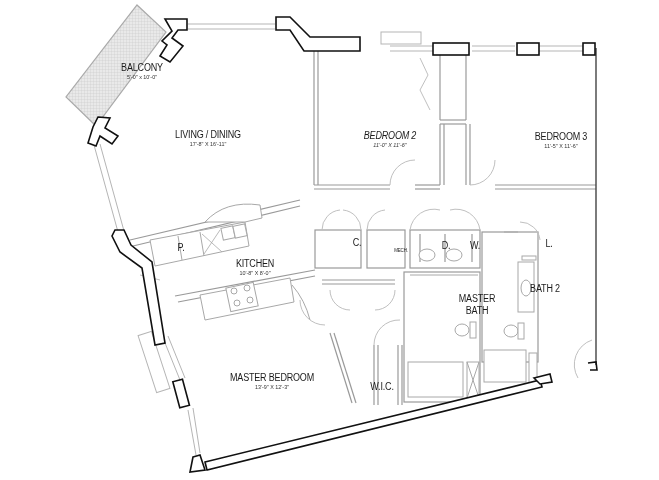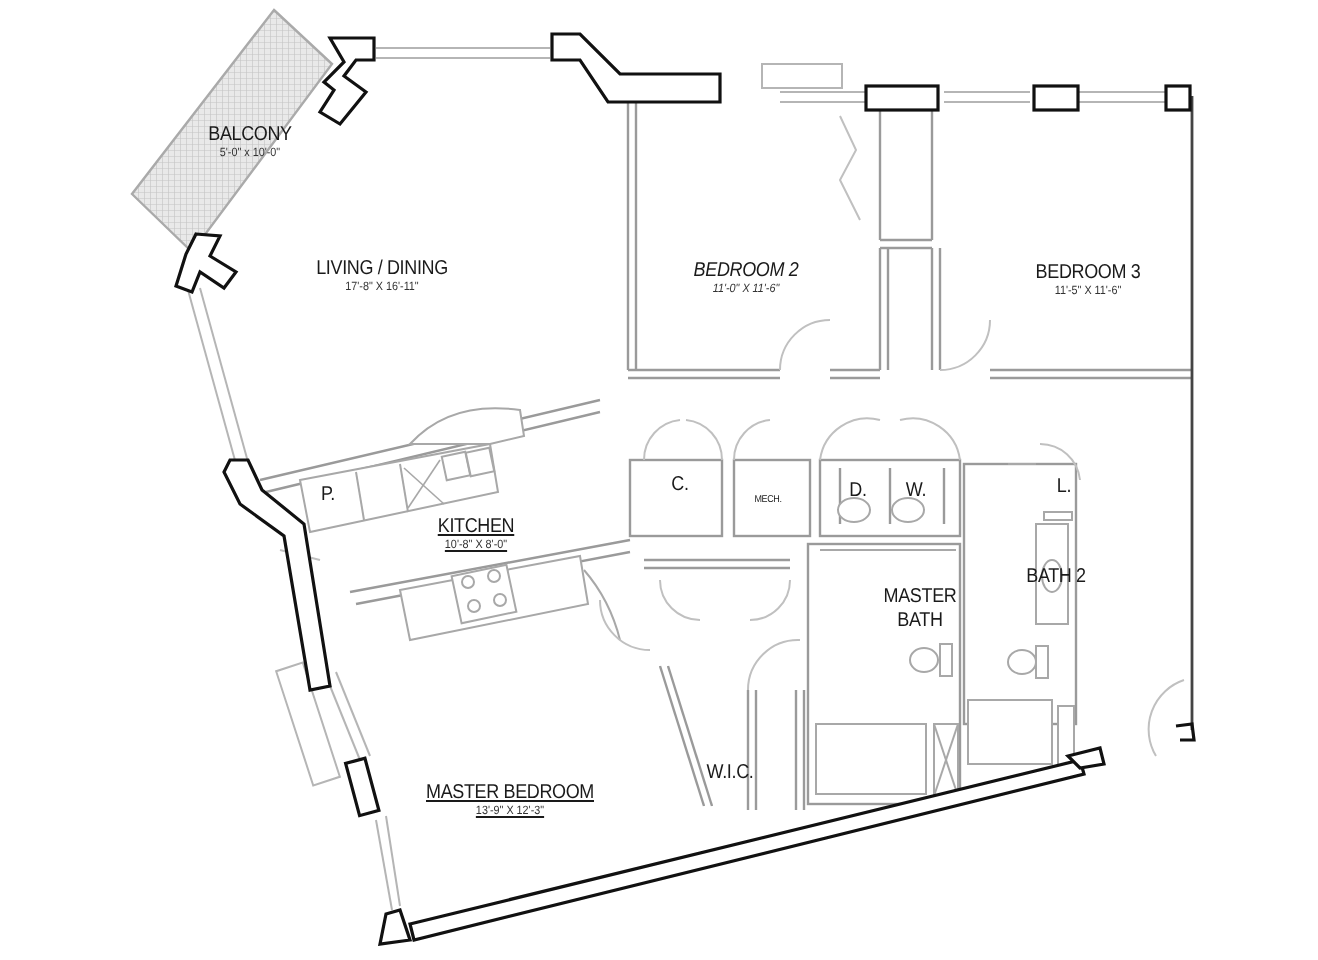--- a/index.html
+++ b/index.html
@@ -1,18 +1,18 @@
 <!DOCTYPE html>
 <html><head>
   <meta charset="utf-8">
   <style>
     html, body { margin: 0; padding: 0; background: #ffffff; }
     body { width: 659px; height: 480px; overflow: hidden; position: relative; font-family: "Liberation Sans", sans-serif; }
     #plan { position: absolute; left: 0; top: 0; width: 659px; height: 480px; }
-    .label { position: absolute; text-align: center; color: #1a1a1a; transform: translateX(-50%); white-space: nowrap; line-height: 1; }
+    .label { position: absolute; text-align: center; color: #1a1a1a; transform: translateX(-50%); white-space: nowrap; line-height: 1; margin-left: 17px; }
     .label .name { font-family: "Liberation Sans", sans-serif; font-size: 10px; letter-spacing: -0.2px; display: block; transform: scaleX(0.9); }
     .label .dim { font-family: "Liberation Sans", sans-serif; font-size: 6px; display: block; margin-top: 1px; color: #333; transform: scaleX(0.9); }
     .label.small .name { font-size: 5px; }
   </style>
 </head>
 <body>
 
 <svg id="plan" viewBox="0 0 659 480" xmlns="http://www.w3.org/2000/svg">
   <defs>
     <pattern id="hatch" width="3" height="3" patternUnits="userSpaceOnUse">
@@ -177,21 +177,21 @@
   <span class="dim">17'-8" X 16'-11"</span>
 </div>
 <div class="label" style="left:373px;top:131px;font-style:italic;">
   <span class="name">BEDROOM 2</span>
   <span class="dim">11'-0" X 11'-6"</span>
 </div>
 <div class="label" style="left:544px;top:132px;text-align:center;">
   <span class="name">BEDROOM 3</span>
   <span class="dim">11'-5" X 11'-6"</span>
 </div>
-<div class="label" style="left:238px;top:259px;text-decoration:underline;">
+<div class="label" style="left:238px;top:259px;">
   <span class="name">KITCHEN</span>
   <span class="dim">10'-8" X 8'-0"</span>
 </div>
 <div class="label" style="left:164px;top:243px;">
   <span class="name">P.</span>
 </div>
 <div class="label" style="left:340px;top:238px;">
   <span class="name">C.</span>
 </div>
 <div class="label small" style="left:384px;top:248px;">
@@ -206,19 +206,19 @@
 <div class="label" style="left:532px;top:239px;">
   <span class="name">L.</span>
 </div>
 <div class="label" style="left:460px;top:294px;">
   <span class="name">MASTER</span>
   <span class="name" style="margin-top:2px;">BATH</span>
 </div>
 <div class="label" style="left:528px;top:284px;">
   <span class="name">BATH 2</span>
 </div>
-<div class="label" style="left:255px;top:392px;text-decoration:underline;">
+<div class="label" style="left:255px;top:373px;">
   <span class="name">MASTER BEDROOM</span>
   <span class="dim">13'-9" X 12'-3"</span>
 </div>
 <div class="label" style="left:365px;top:382px;">
   <span class="name">W.I.C.</span>
 </div>
 
 </body></html>

